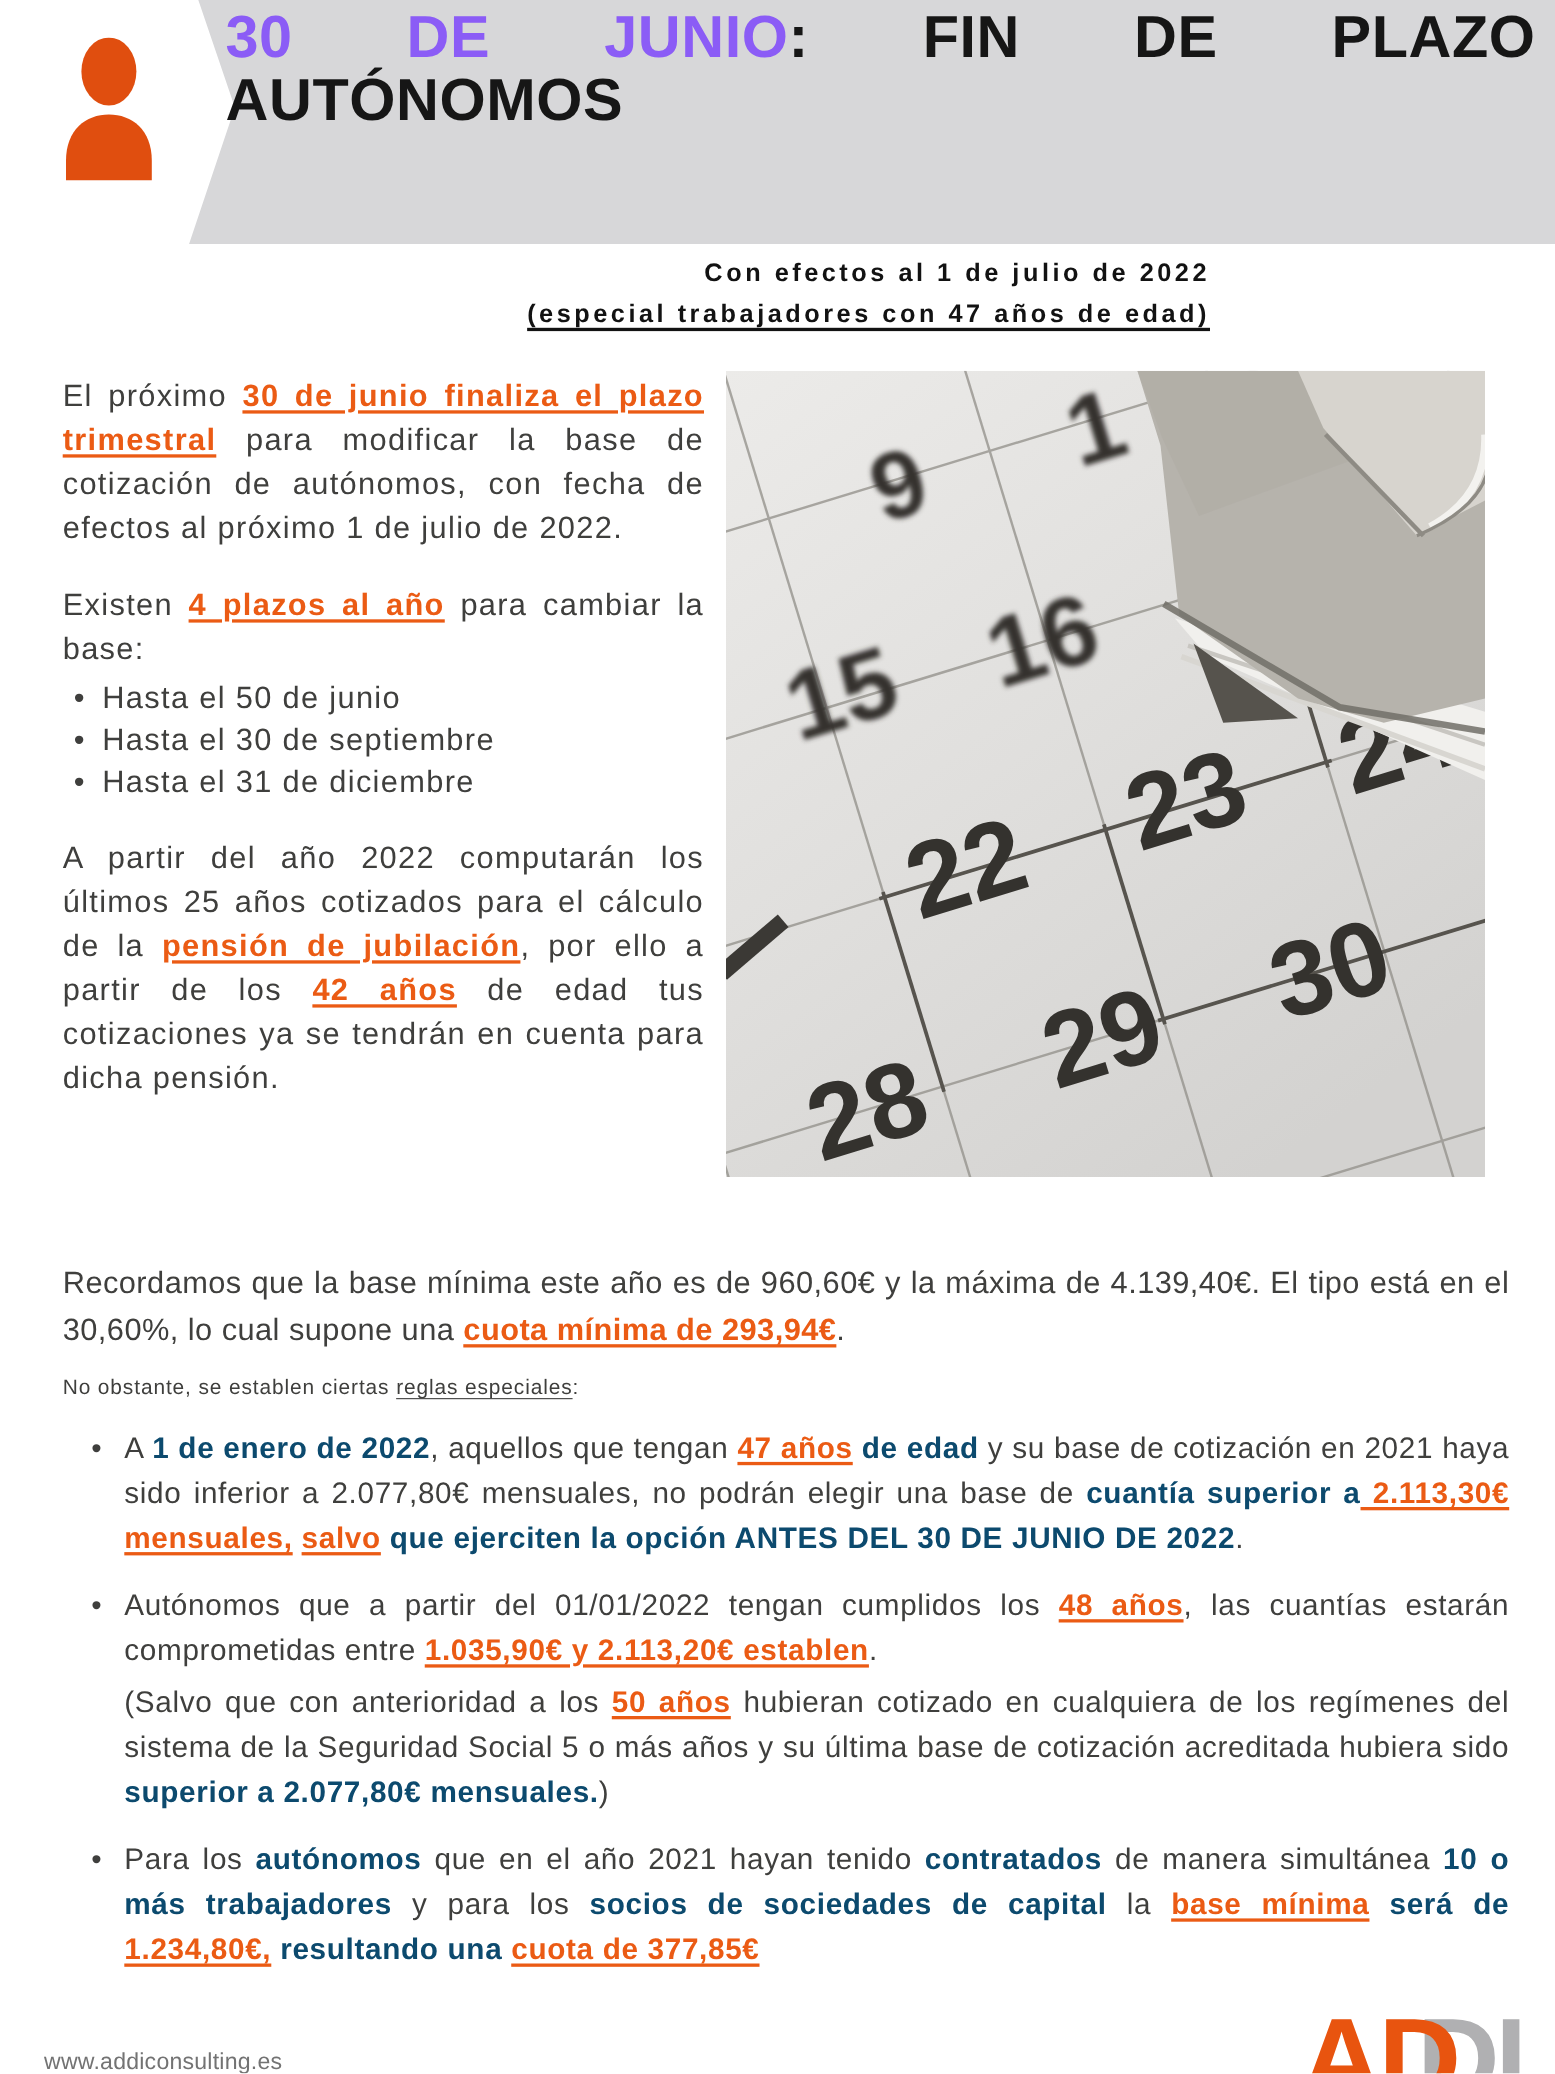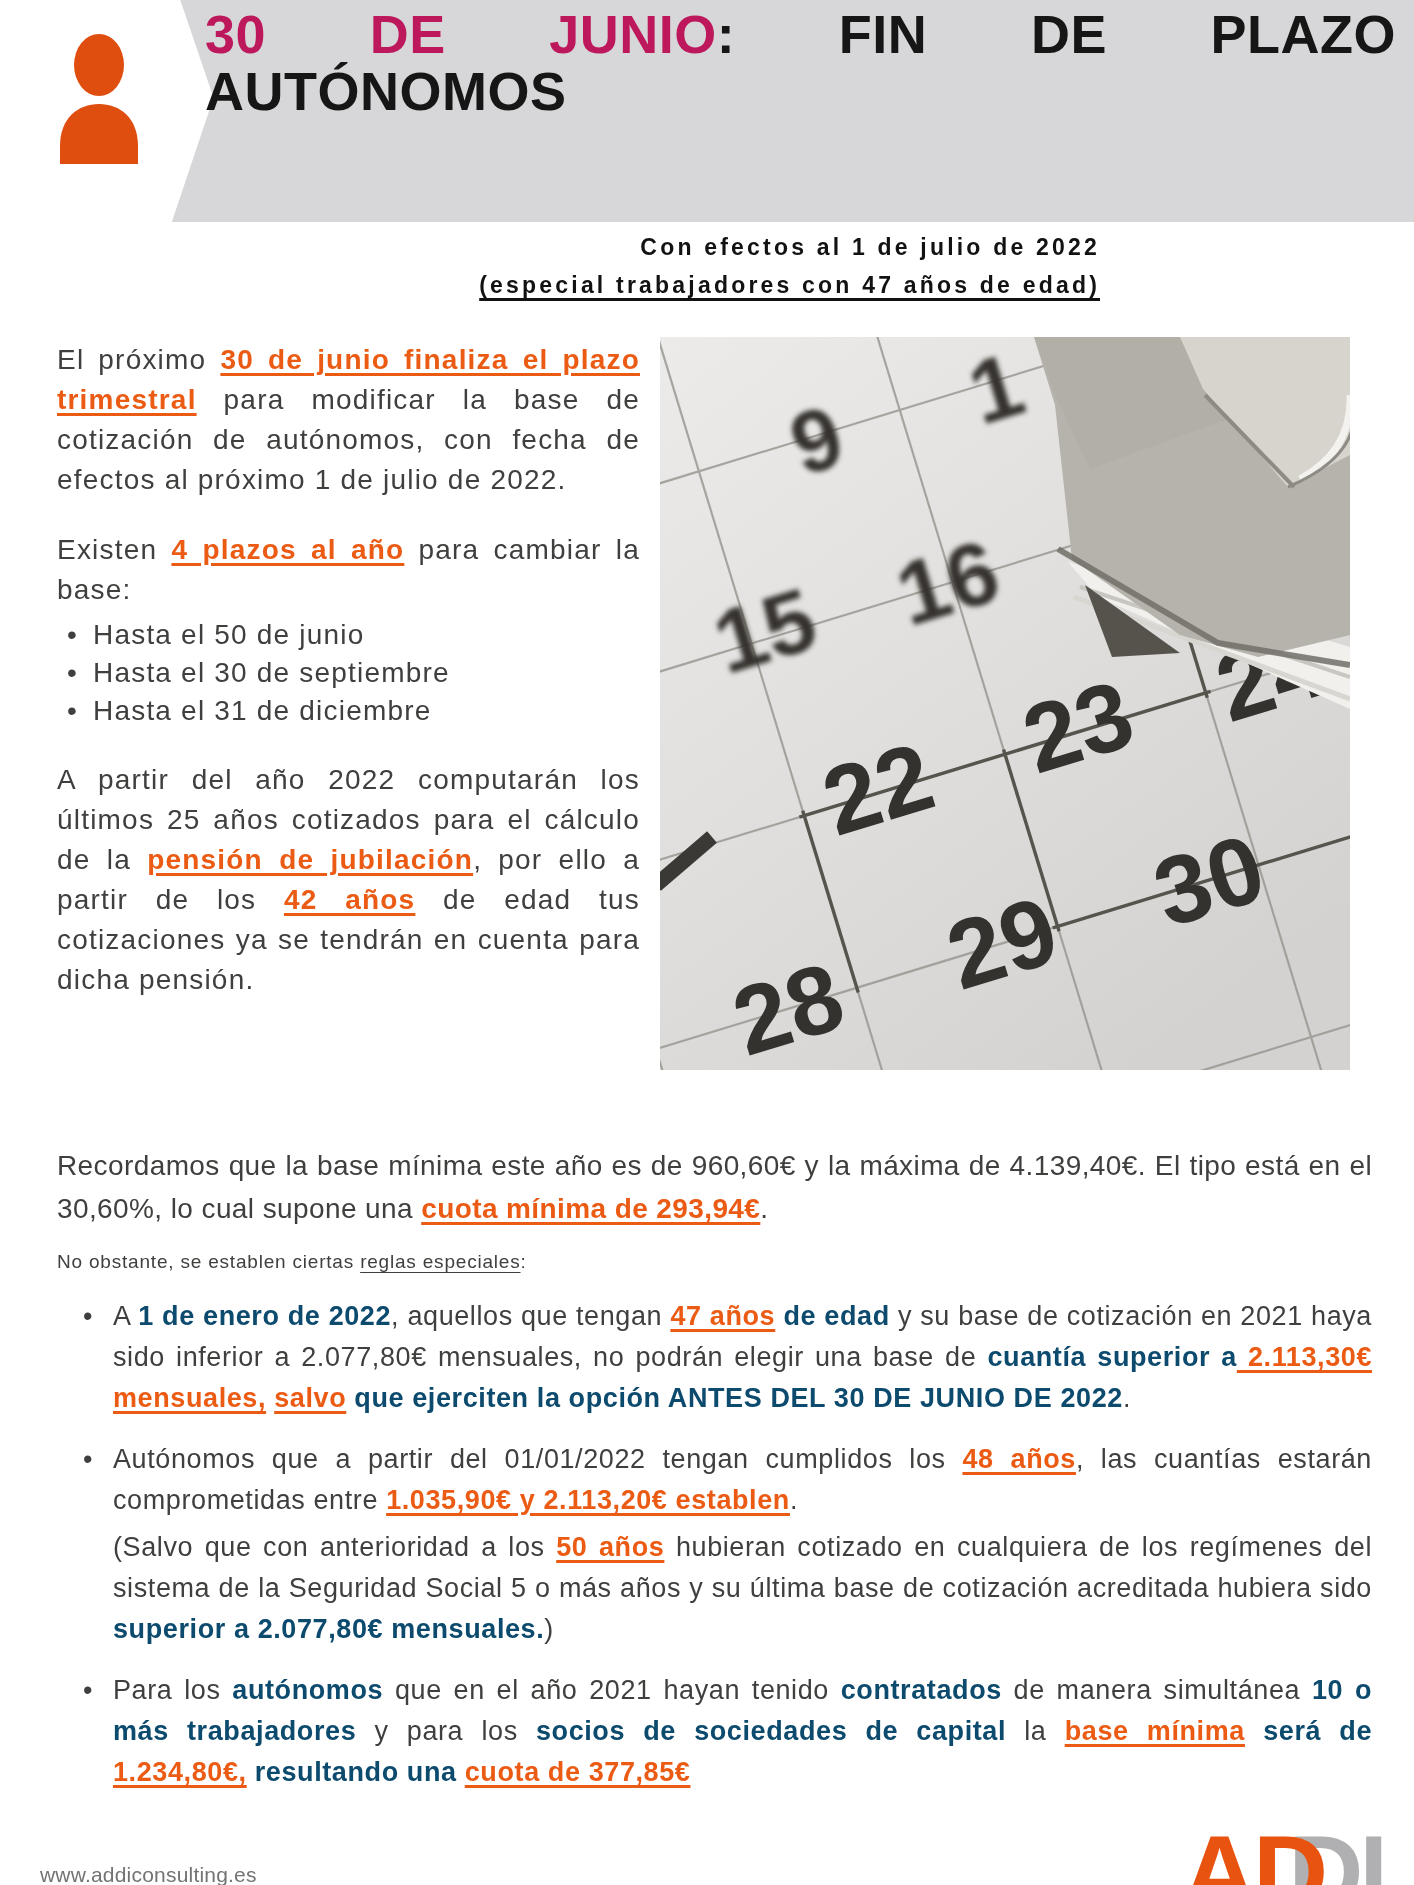--- a/index.html
+++ b/index.html
@@ -13,21 +13,21 @@
     position:absolute;left:0;top:0;width:1414px;height:222px;background:#D7D7D9;
     clip-path:polygon(12.75% 0%,100% 0%,100% 100%,12.15% 100%,15.1% 44%);
   }
   .person-icon{position:absolute;left:50px;top:34px;width:98px;height:130px;}
   .title{
     position:absolute;left:205px;top:6px;width:1191px;
     font-size:54px;font-weight:700;line-height:57px;letter-spacing:.5px;color:#161616;
   }
   .t-line{text-align:justify;text-align-last:justify;}
   .t-line.last{text-align-last:left;}
-  .t-orange{color:#be185d;}
+  .t-orange{color:#8b5cf6;}
   .subtitle{
     position:absolute;left:300px;top:228px;width:800px;text-align:right;
     font-size:23px;font-weight:700;letter-spacing:3.2px;line-height:38px;color:#121212;
   }
   .subtitle .u{text-decoration:underline;text-decoration-thickness:2.5px;text-underline-offset:5px;}
   
   .o{color:#EB5B14;font-weight:700;text-decoration:underline;text-decoration-thickness:2.5px;text-underline-offset:4px;}
   .ob{color:#0c4a6e;font-weight:700;}
   .bu{text-decoration:underline;text-underline-offset:4px;}
   

